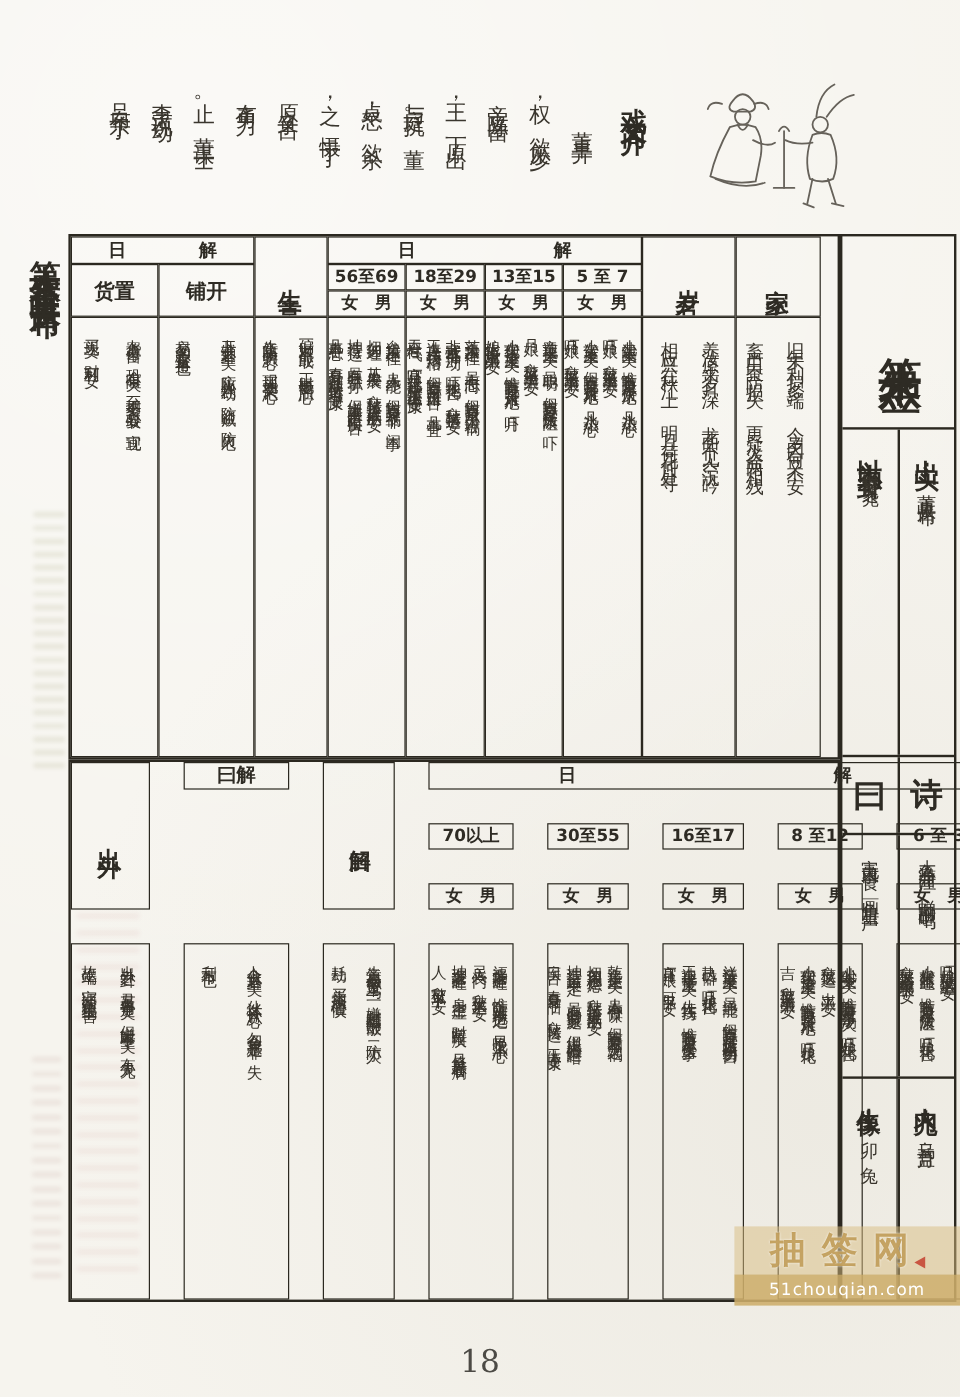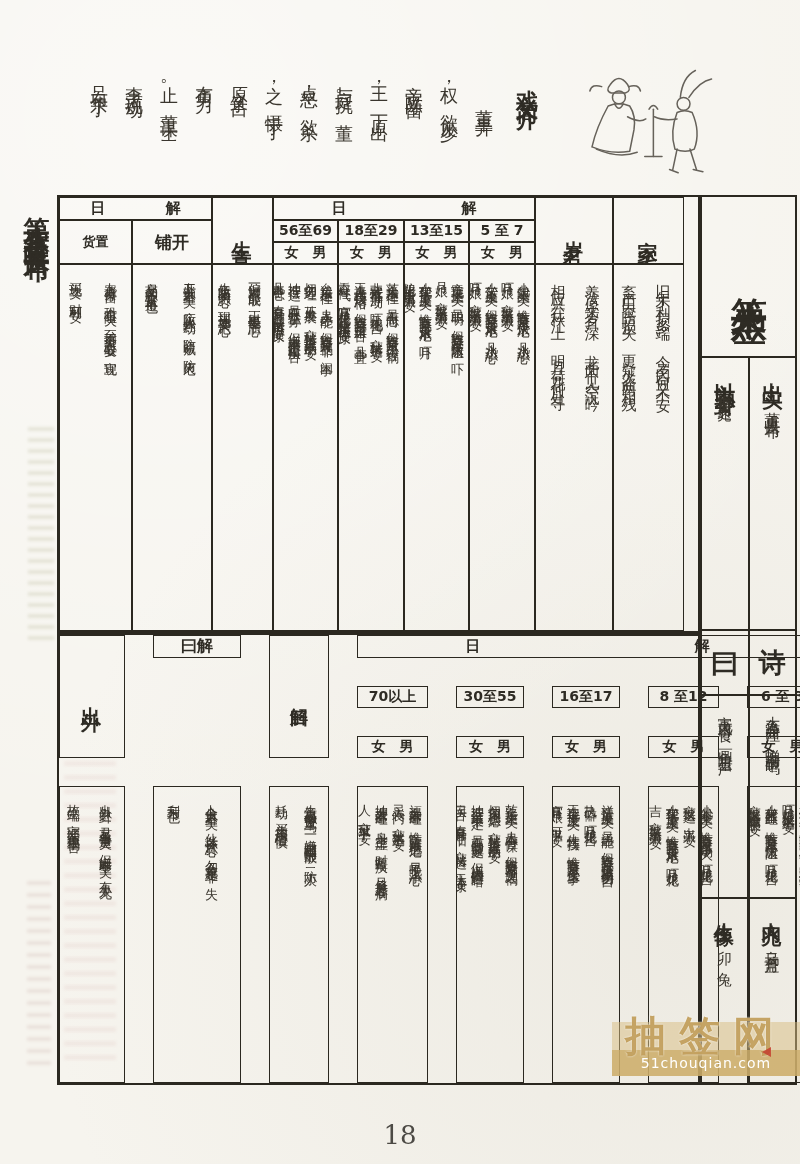--- a/index.html
+++ b/index.html
@@ -65,22 +65,22 @@
   #pageNum{left:0;top:1120px;width:800px;text-align:center;
            font-family:"DejaVu Serif",serif;font-size:26px;color:#4c4a45;}
   .bleed{position:absolute;filter:blur(1.6px);opacity:.14;pointer-events:none;}
   .bleed1{left:28px;top:425px;width:26px;height:215px;
     background:repeating-linear-gradient(0deg,#7d7d46 0 4px,transparent 4px 11px);}
   .bleed2{left:27px;top:880px;width:24px;height:185px;
     background:repeating-linear-gradient(0deg,#a87a72 0 4px,transparent 4px 12px);}
   .bleed3{left:64px;top:760px;width:52px;height:300px;opacity:.07;
     background:repeating-linear-gradient(0deg,#b05a5a 0 5px,transparent 5px 14px);}
   #watermark{left:612px;top:1022px;width:188px;height:70px;}
-  .wm-top{height:28px;background:rgba(216,188,128,.5);display:flex;align-items:center;
-          justify-content:center;font-size:41px;font-weight:bold;letter-spacing:13px;
+  .wm-top{height:40px;background:rgba(216,188,128,.5);display:flex;align-items:center;
+          justify-content:center;font-size:30px;font-weight:bold;letter-spacing:13px;
           color:rgba(187,148,74,.85);text-shadow:0 0 2px rgba(255,255,255,.9);}
   .wm-bottom{height:26px;background:rgba(205,173,106,.88);color:#fff;font-weight:normal;
              font-size:14px;display:flex;align-items:center;justify-content:center;
              letter-spacing:1px;}
   #wmArrow{left:762px;top:1047px;width:0;height:0;border-top:5px solid transparent;
            border-bottom:5px solid transparent;border-right:9px solid #c4402e;opacity:.85;}
   #illus{left:578px;top:64px;}
 </style>
 </head>
 <body>
@@ -130,21 +130,21 @@
 
   <div class="bleed bleed1"></div>
   <div class="bleed bleed2"></div>
   <div class="bleed bleed3"></div>
 
   <div class="tbl" id="topTable">
     <div class="cell spanrow" style="grid-area:jsp">
       <span>日</span>
       <span>解</span>
     </div>
-    <div class="cell rcell" style="grid-area:zh;font-size:13px">货置</div>
+    <div class="cell rcell" style="grid-area:zh;font-size:17px">货置</div>
     <div class="cell rcell" style="grid-area:kp;font-size:17px">铺开</div>
     <div class="cell hcell" style="grid-area:sy">
       <span class="hv">生意</span>
     </div>
     <div class="cell spanrow" style="grid-area:asp">
       <span>日</span>
       <span>解</span>
     </div>
     <div class="cell rcell" style="grid-area:a1r">56至69</div>
     <div class="cell rcell" style="grid-area:a2r">18至29</div>

